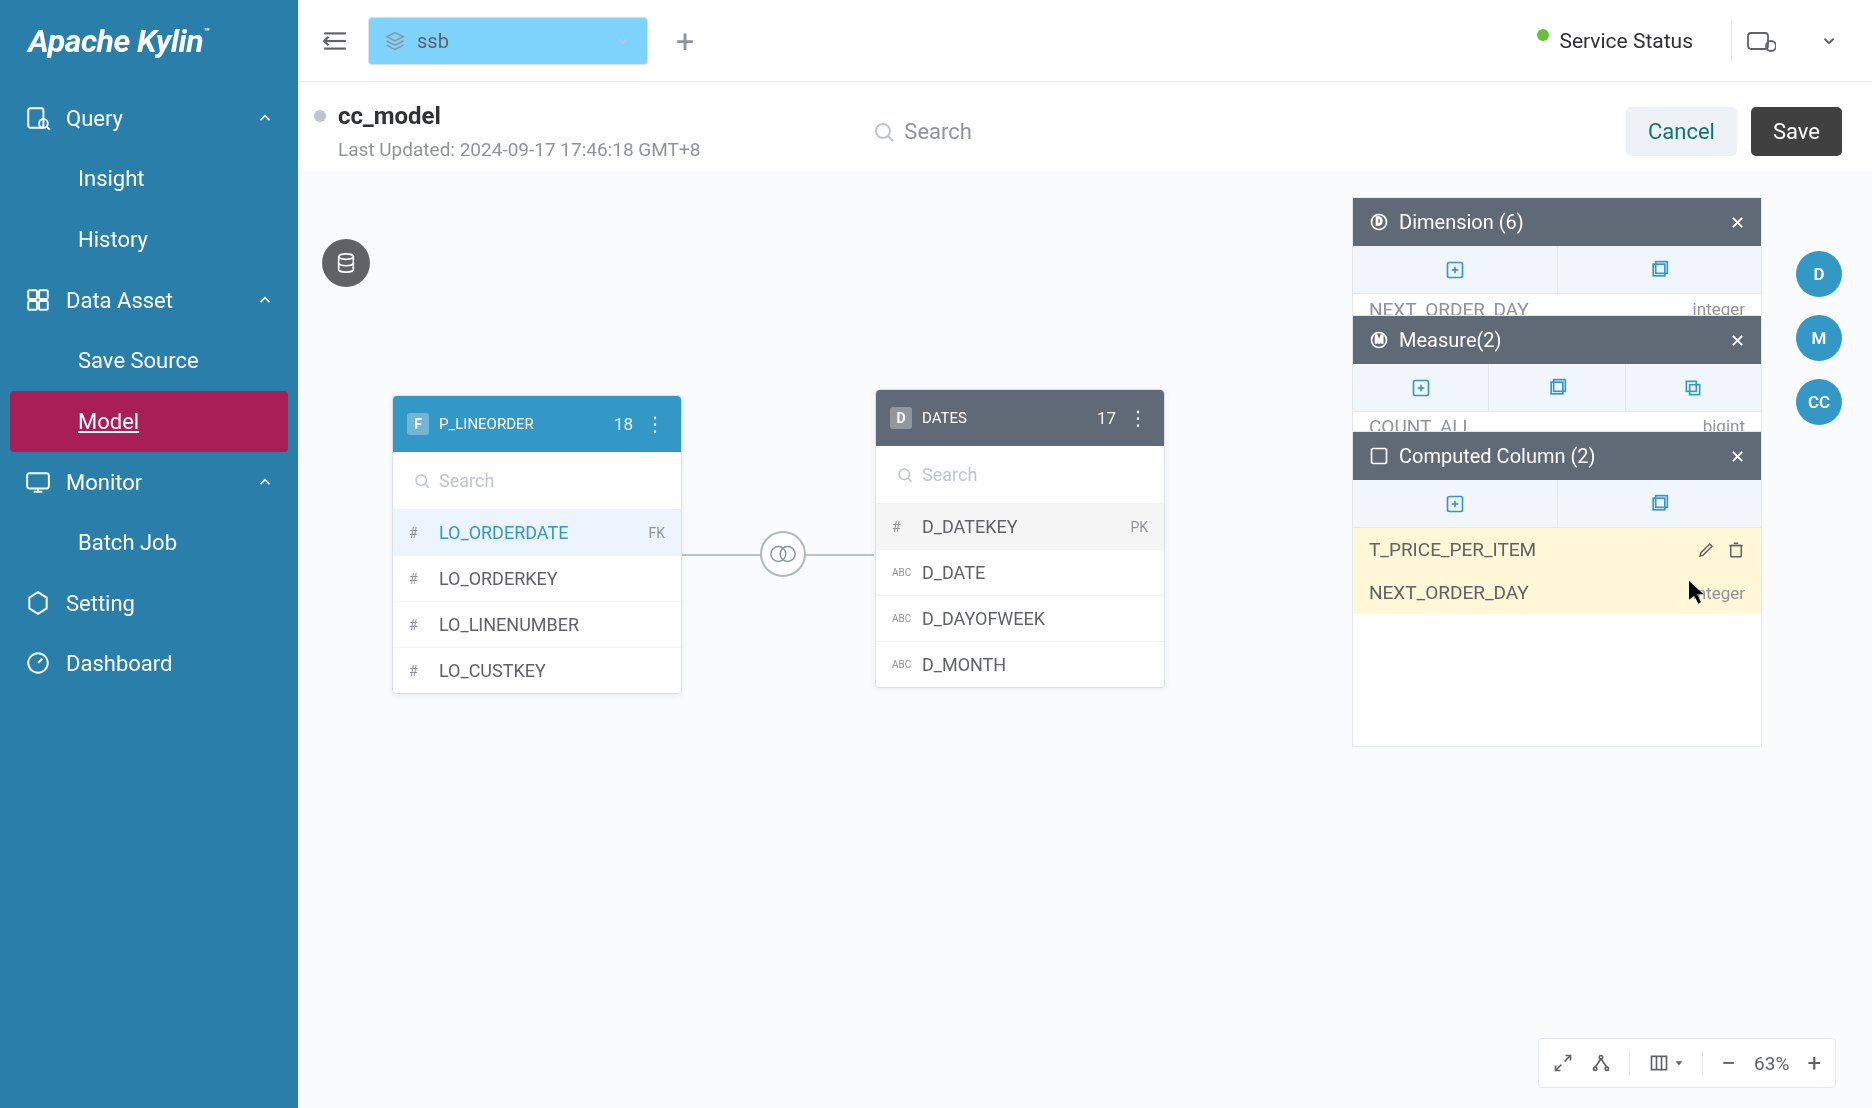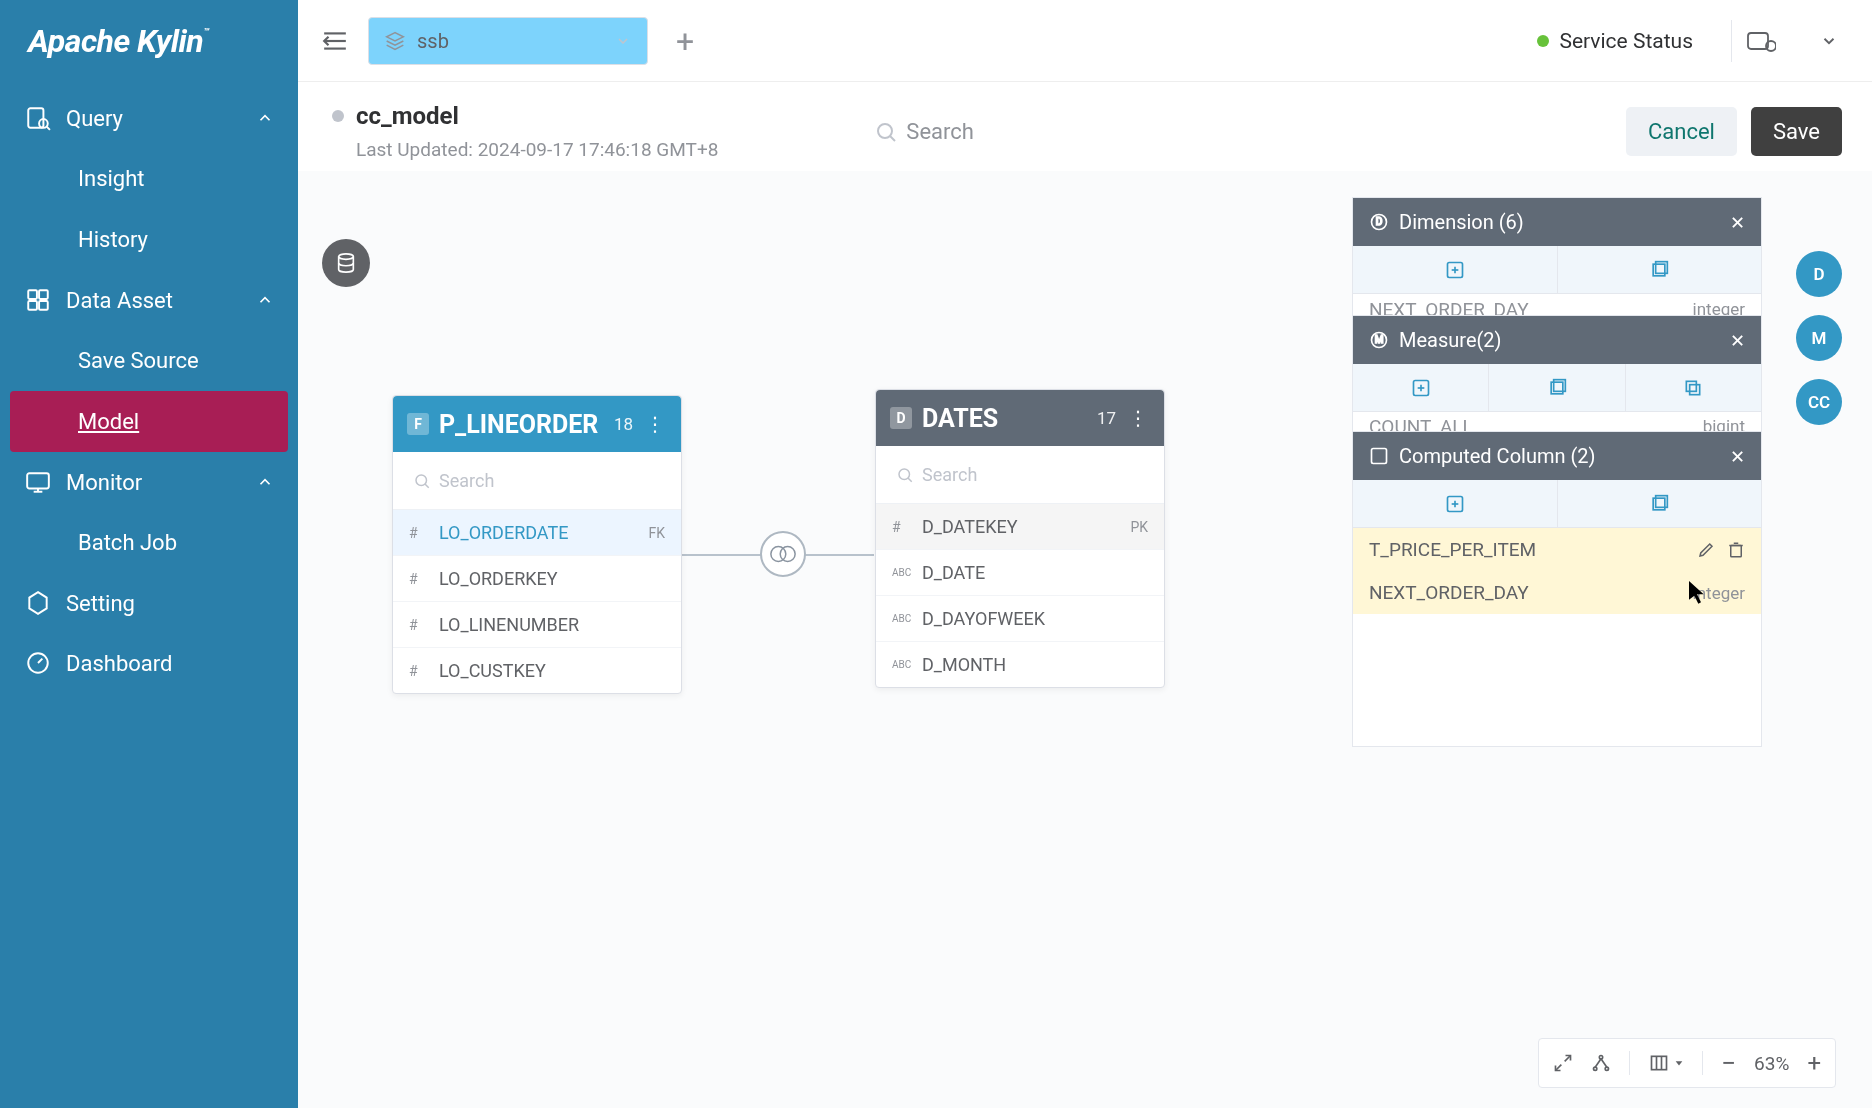--- a/index.html
+++ b/index.html
@@ -17,27 +17,27 @@
 .nav-item.active { background: #a81e55; border-radius: 4px; margin: 0 10px; padding-left: 68px; text-decoration: underline; }
 
 
 .main { flex: 1; display: flex; flex-direction: column; background: #fff; position: relative; }
 .topbar { height: 82px; display: flex; align-items: center; padding: 0 24px; border-bottom: 1px solid #eee; gap: 20px; }
 .hamburger { width: 26px; height: 22px; cursor: pointer; }
 .project-select { width: 280px; height: 48px; border: 1px solid #dcdfe6; border-radius: 4px; display: flex; align-items: center; padding: 0 16px; gap: 12px; color: #606266; font-size: 20px; background: #7dd3fc; }
 .project-select .chev { margin-left: auto; color: #c0c4cc; }
 .plus-btn { width: 34px; height: 34px; display: flex; align-items: center; justify-content: center; color: #909399; font-size: 32px; cursor: pointer; }
 .spacer { flex: 1; }
-.service-status { display: flex; align-items: center; gap: 10px; font-size: 21px; color: #303133; }
+.service-status { display: flex; align-items: flex-start; gap: 10px; font-size: 21px; color: #303133; }
 .dot-green { width: 12px; height: 12px; background: #67c23a; border-radius: 50%; }
 .topbar-icon { padding: 8px 14px; color: #606266; cursor: pointer; border-left: 1px solid #e4e7ed; margin-left: 18px; }
 .topbar-chev { color: #606266; padding: 0 10px; cursor: pointer; }
 
 
-.model-header { display: flex; align-items: center; padding: 20px 30px 10px 34px; gap: 16px; }
+.model-header { display: flex; align-items: center; padding: 20px 30px 10px 16px; gap: 32px; }
 .model-title { display: flex; flex-direction: column; gap: 8px; }
 .model-title-row { display: flex; align-items: center; gap: 12px; }
 .grey-dot { width: 12px; height: 12px; background: #c0c4cc; border-radius: 50%; }
 .model-name { font-size: 24px; font-weight: 700; color: #303133; }
 .model-subtitle { font-size: 19px; color: #909399; padding-left: 24px; }
 .search-model { display: flex; align-items: center; gap: 8px; color: #909399; font-size: 22px; margin-left: 140px; }
 .header-actions { margin-left: auto; display: flex; gap: 14px; }
 .btn { padding: 12px 22px; border-radius: 5px; font-size: 22px; cursor: pointer; border: none; }
 .btn-cancel { background: #eef1f5; color: #0f766e; }
 .btn-save { background: #404040; color: #fff; }
@@ -47,21 +47,21 @@
 .canvas-db-btn { position: absolute; left: 24px; top: 68px; width: 48px; height: 48px; border-radius: 50%; background: #606266; color: #fff; display: flex; align-items: center; justify-content: center; cursor: pointer; }
 
 
 .table-card { position: absolute; background: #fff; border: 1px solid #dcdfe6; border-radius: 4px; box-shadow: 0 2px 6px rgba(0,0,0,.06); }
 .table-card.fact { left: 94px; top: 224px; width: 290px; }
 .table-card.dim { left: 577px; top: 218px; width: 290px; }
 .table-header { height: 56px; display: flex; align-items: center; padding: 0 14px; gap: 10px; color: #fff; border-radius: 4px 4px 0 0; }
 .table-card.fact .table-header { background: #3398c5; }
 .table-card.dim  .table-header { background: #606a76; }
 .table-type-badge { width: 22px; height: 22px; border-radius: 3px; background: rgba(255,255,255,.3); display: flex; align-items: center; justify-content: center; font-size: 14px; font-weight: 700; }
-.table-title { font-weight: 700; font-size: 25px; text-align: center; }
+.table-title { font-weight: 400; font-size: 15px; text-align: center; }
 .table-count { margin-left: auto; font-size: 17px; opacity: .9; }
 .table-menu { color: #fff; font-size: 20px; padding: 0 2px; cursor: pointer; }
 .table-search { padding: 12px; border-bottom: 1px solid #eef1f5; }
 .table-search-inner { display: flex; align-items: center; gap: 8px; color: #c0c4cc; font-size: 18px; padding: 6px 8px; border-radius: 3px; }
 .col-row { display: flex; align-items: center; padding: 12px 16px; gap: 10px; font-size: 18px; color: #606266; border-bottom: 1px solid #f2f4f7; }
 .table-card.fact .col-row:first-of-type { background: #ecf5ff; color: #3398c5; }
 .table-card.dim  .col-row:first-of-type { background: #f5f5f5; }
 .col-row:last-child { border-bottom: none; }
 .col-type-icon { font-size: 14px; width: 20px; color: #909399; }
 .col-badge { margin-left: auto; font-size: 14px; color: #909399; }

